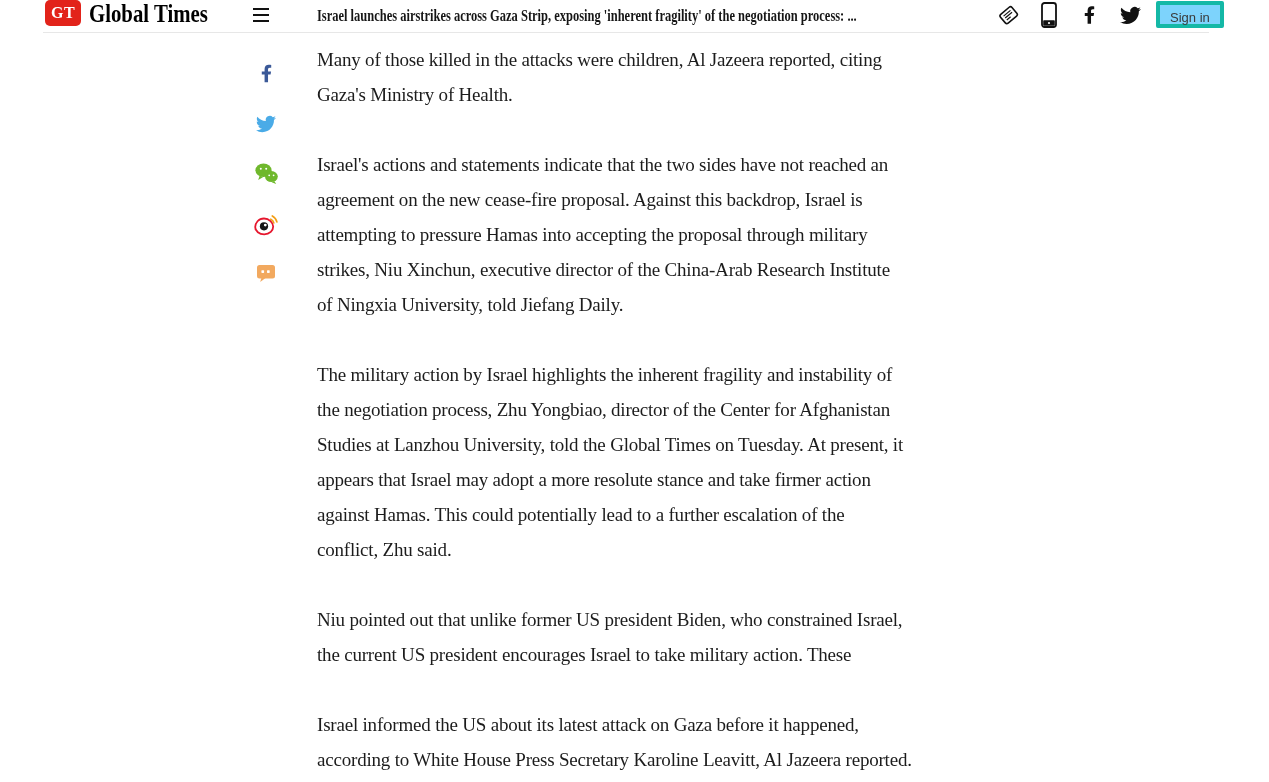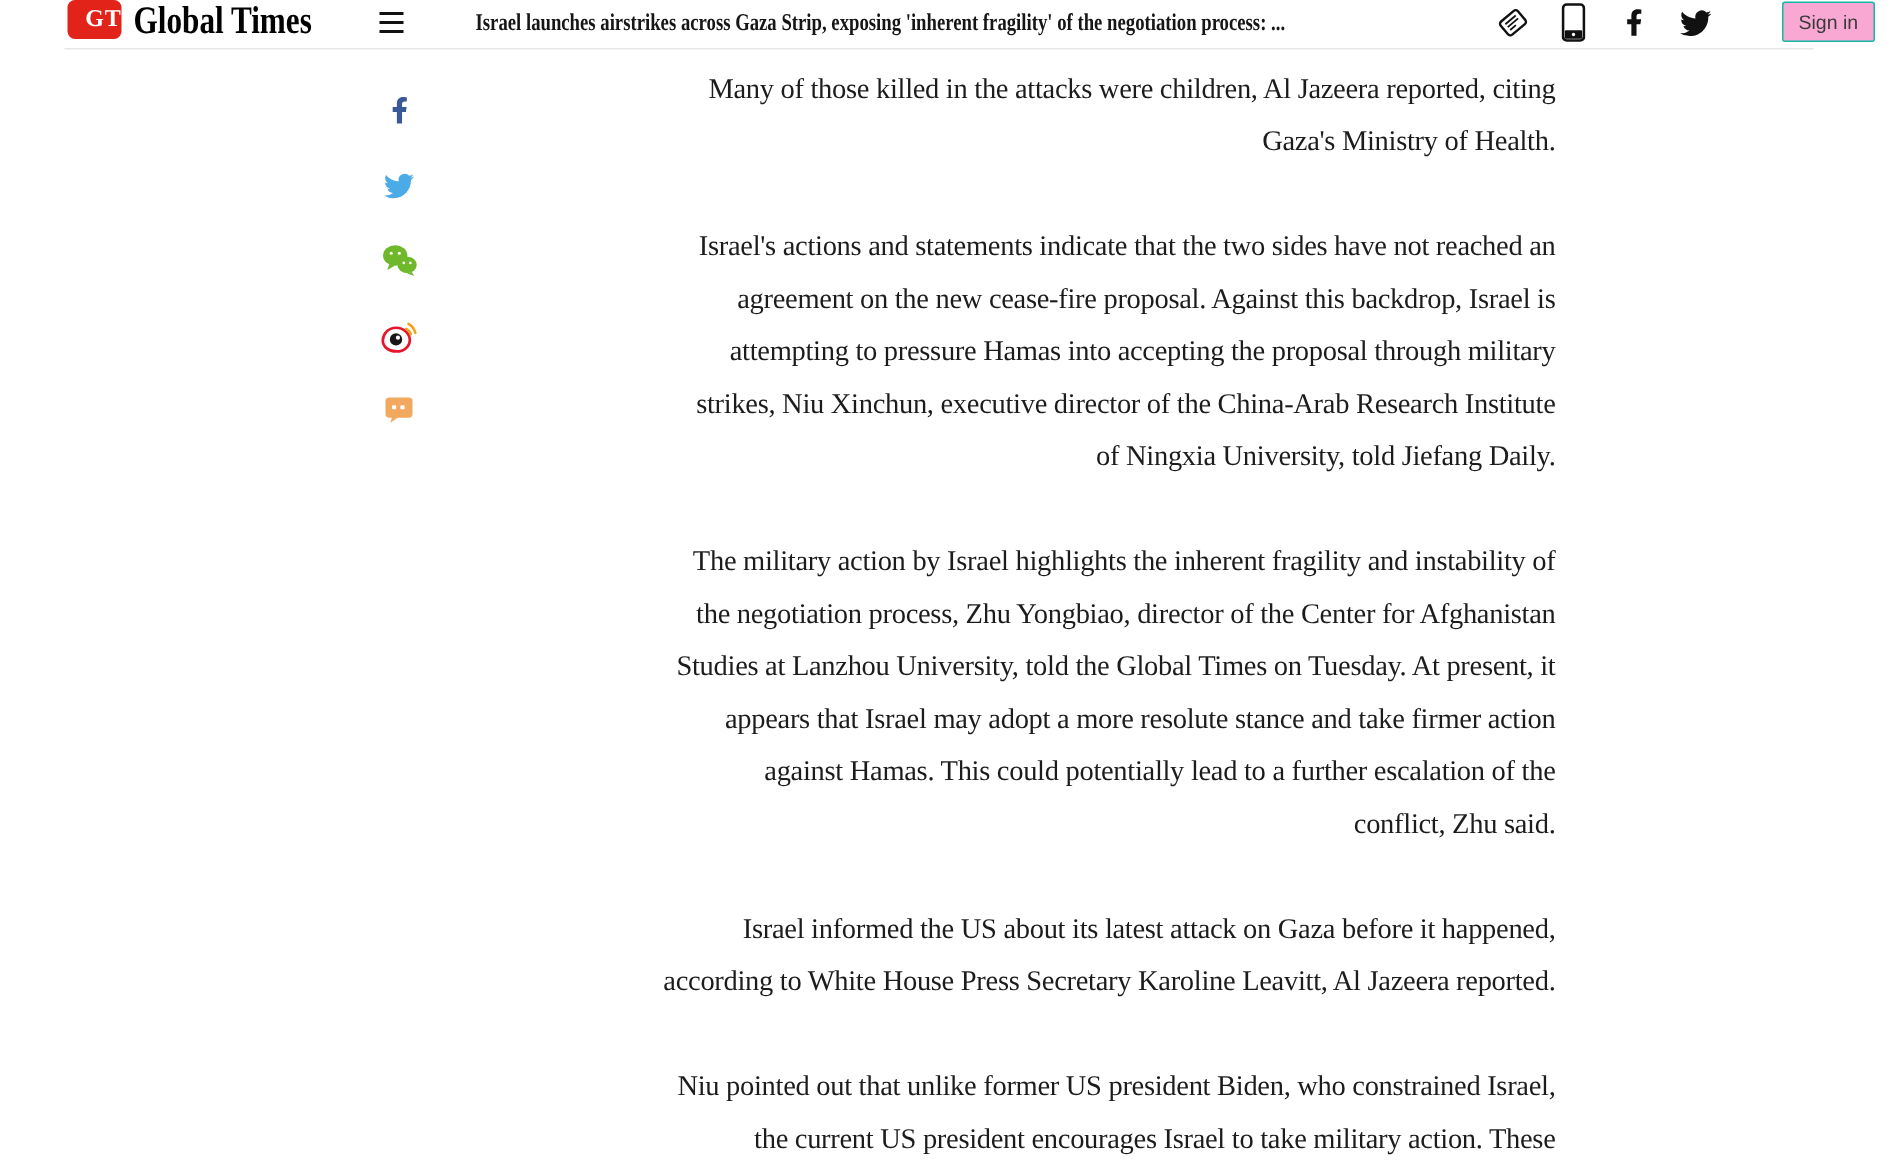--- a/index.html
+++ b/index.html
@@ -26,21 +26,21 @@
     left: 45px; top: 0;
     width: 36px; height: 26px;
     background: #e2231a;
     border-radius: 5px;
     color: #fff;
     font-family: "Liberation Serif", serif;
     font-weight: 700;
     font-size: 16px;
     display: flex;
     align-items: center;
-    justify-content: flex-end;
+    justify-content: center;
     letter-spacing: 0.5px;
     cursor: pointer;
   }
   .brand {
     position: absolute;
     left: 89px; top: 0;
     height: 28px;
     line-height: 28px;
     font-size: 26px;
     font-weight: 700;
@@ -84,29 +84,28 @@
   }
   .icon-epaper   { left: 997px;  top: 2px; }
   .icon-mobile   { left: 1041px; top: 2px; }
   .icon-fb-hdr   { left: 1084px; top: 6px; }
   .icon-tw-hdr   { left: 1120px; top: 5px; }
   .signin-btn {
     position: absolute;
     left: 1156px; top: 1px;
     height: 27px;
     padding: 0 10px;
-    background: #f9a8d4;
-    border: 1px solid #14b8a6;
+    background: #7dd3fc;
+    border: 4px solid #14b8a6;
     border-radius: 2px;
     font-family: "Liberation Sans", sans-serif;
     font-size: 13px;
     line-height: 25px;
     color: #3a3a3a;
     cursor: pointer;
-    margin-left: 32px;
   }
   .header-divider {
     position: absolute;
     top: 32px; left: 43px;
     width: 1166px; height: 1px;
     background: #e7e7e7;
   }
 
   
   .share-rail .share-item {
@@ -126,21 +125,20 @@
     left: 317px; top: 42px;
     width: 720px;
     font-size: 19px;
     line-height: 35px;
     letter-spacing: -0.2px;
     color: #1c1c1c;
   }
   .article p {
     margin: 0 0 35px 0;
     white-space: pre-line;
-    text-align: right;
   }
 </style>
 </head>
 <body>
 
 <div class="page">
 
   <div class="header">
 
     <div class="gt-logo">
@@ -248,19 +246,19 @@
 agreement on the new cease-fire proposal. Against this backdrop, Israel is
 attempting to pressure Hamas into accepting the proposal through military
 strikes, Niu Xinchun, executive director of the China-Arab Research Institute
 of Ningxia University, told Jiefang Daily.</p>
     <p>The military action by Israel highlights the inherent fragility and instability of
 the negotiation process, Zhu Yongbiao, director of the Center for Afghanistan
 Studies at Lanzhou University, told the Global Times on Tuesday. At present, it
 appears that Israel may adopt a more resolute stance and take firmer action
 against Hamas. This could potentially lead to a further escalation of the
 conflict, Zhu said.</p>
+    <p>Niu pointed out that unlike former US president Biden, who constrained Israel,
+the current US president encourages Israel to take military action. These</p>
     <p>Israel informed the US about its latest attack on Gaza before it happened,
 according to White House Press Secretary Karoline Leavitt, Al Jazeera reported.</p>
-    <p>Niu pointed out that unlike former US president Biden, who constrained Israel,
-the current US president encourages Israel to take military action. These</p>
   </div>
 
 </div>
 
 </body></html>

